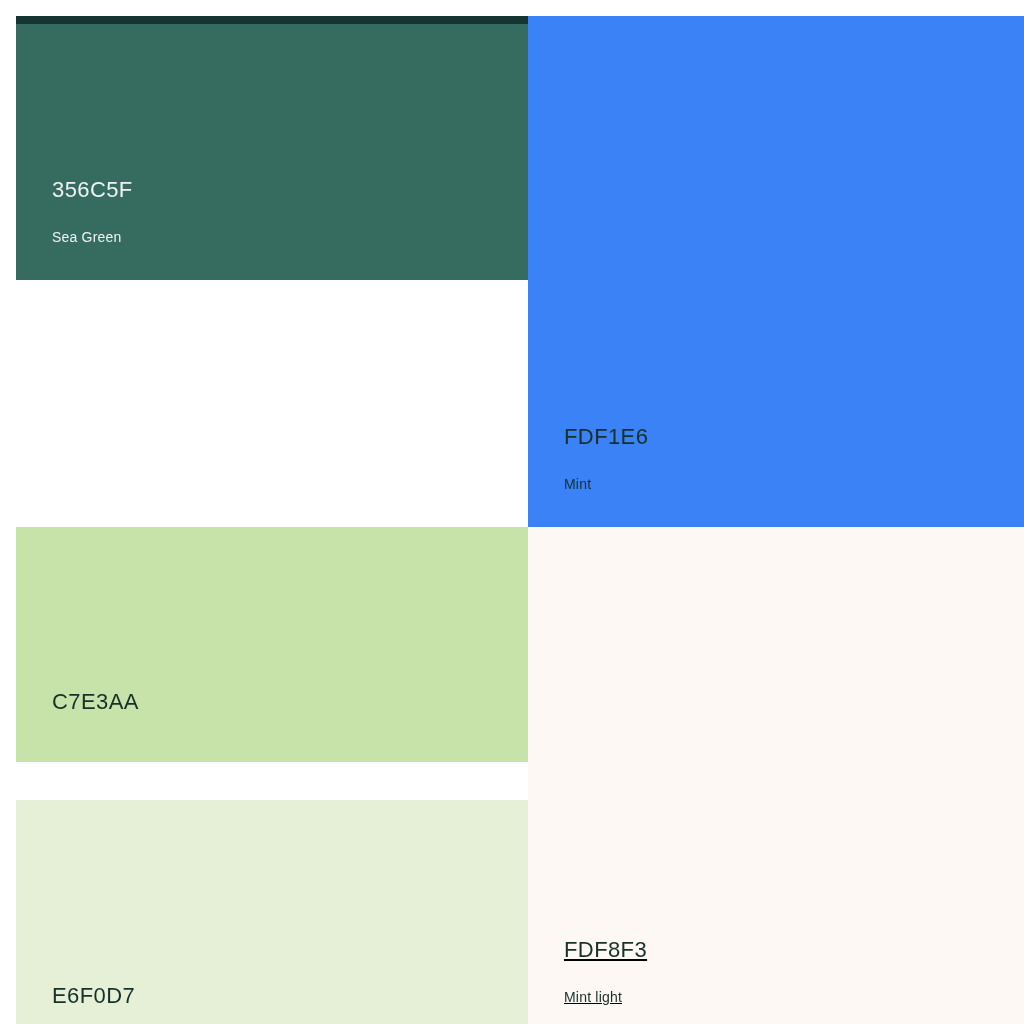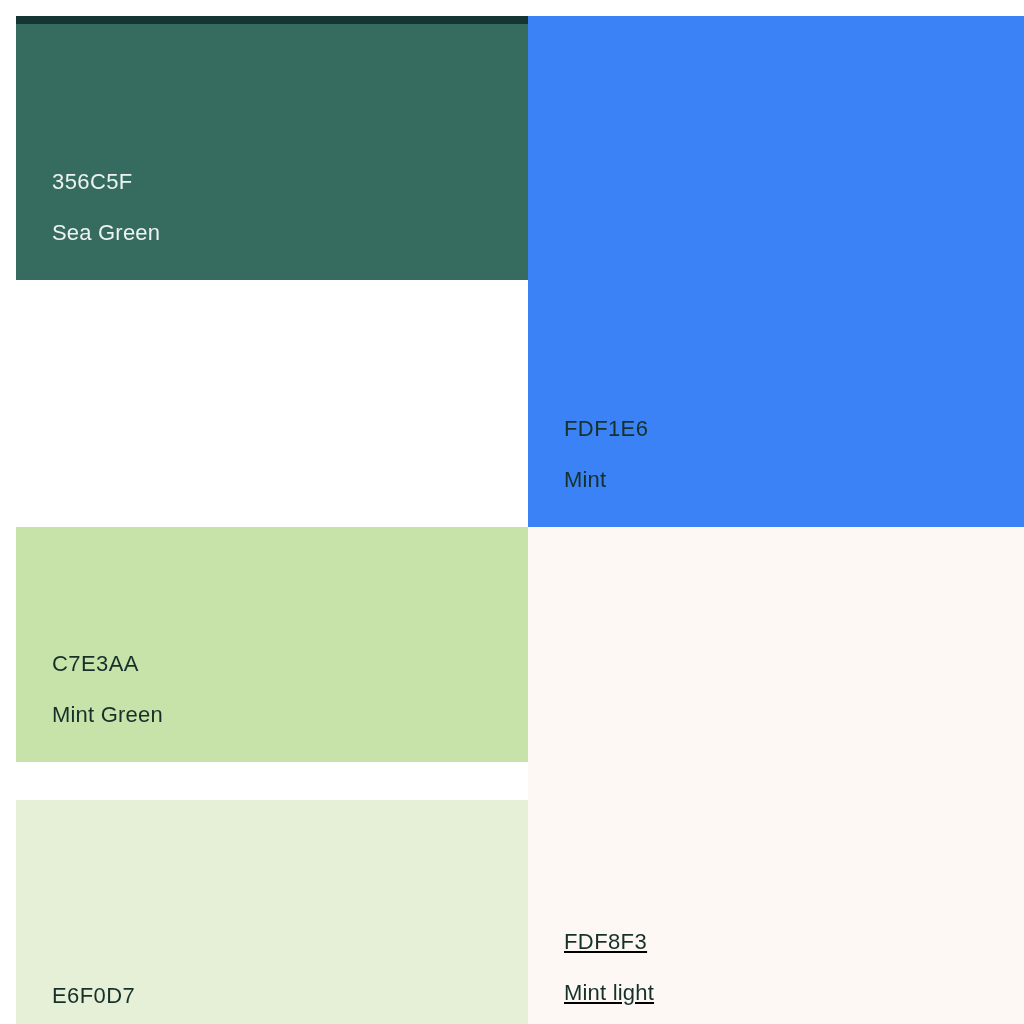--- a/index.html
+++ b/index.html
@@ -34,21 +34,21 @@
 
   .swatch-hex {
     font-size: 22px;
     font-weight: 400;
     line-height: 1.0;
     letter-spacing: 0.4px;
     margin-bottom: 13px;
   }
 
   .swatch-name {
-    font-size: 22px;
+    font-size: 14px;
     font-weight: 400;
     line-height: 1.0;
     letter-spacing: 0.2px;
   }
 
   
   .tone-light .swatch-hex,
   .tone-light .swatch-name { color: #eef3f1; }
 
   .tone-dark .swatch-hex,
@@ -76,21 +76,20 @@
     <span class="swatch-name">Forest Green</span>
   </div>
 
   <div class="swatch col-left r-l1 tone-light" style="background-color: rgb(53, 108, 95);">
     <span class="swatch-hex">356C5F</span>
     <span class="swatch-name">Sea Green</span>
   </div>
 
   <div class="swatch col-left r-l2 tone-dark" style="background-color: rgb(199, 227, 170);">
     <span class="swatch-hex">C7E3AA</span>
-    <span class="swatch-name">Mint Green</span>
   </div>
 
   <div class="swatch col-left r-l3 tone-dark" style="background-color: rgb(230, 240, 215);">
     <span class="swatch-hex">E6F0D7</span>
   </div>
 
   <div class="swatch col-right r-r0 tone-dark" style="background-color: #3b82f6;">
     <span class="swatch-hex">FDF1E6</span>
     <span class="swatch-name">Mint</span>
   </div>

